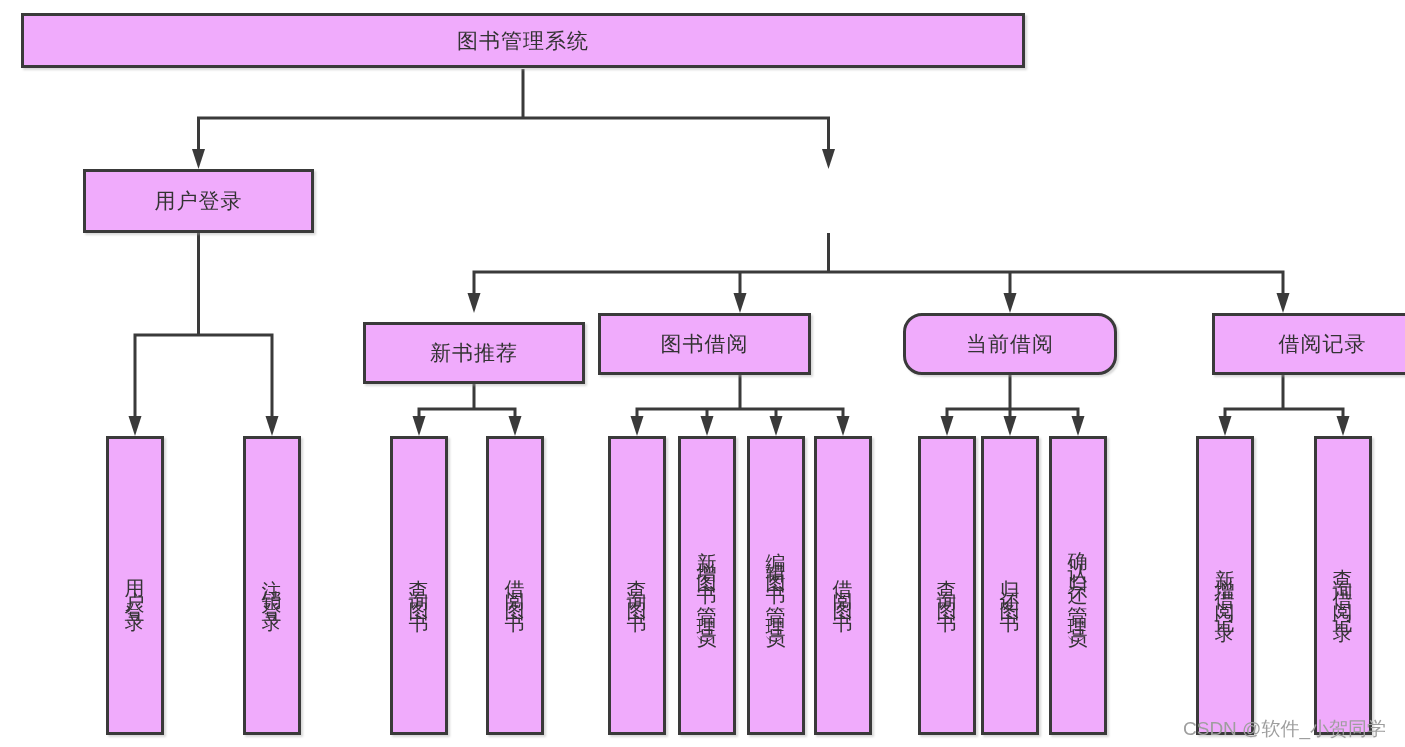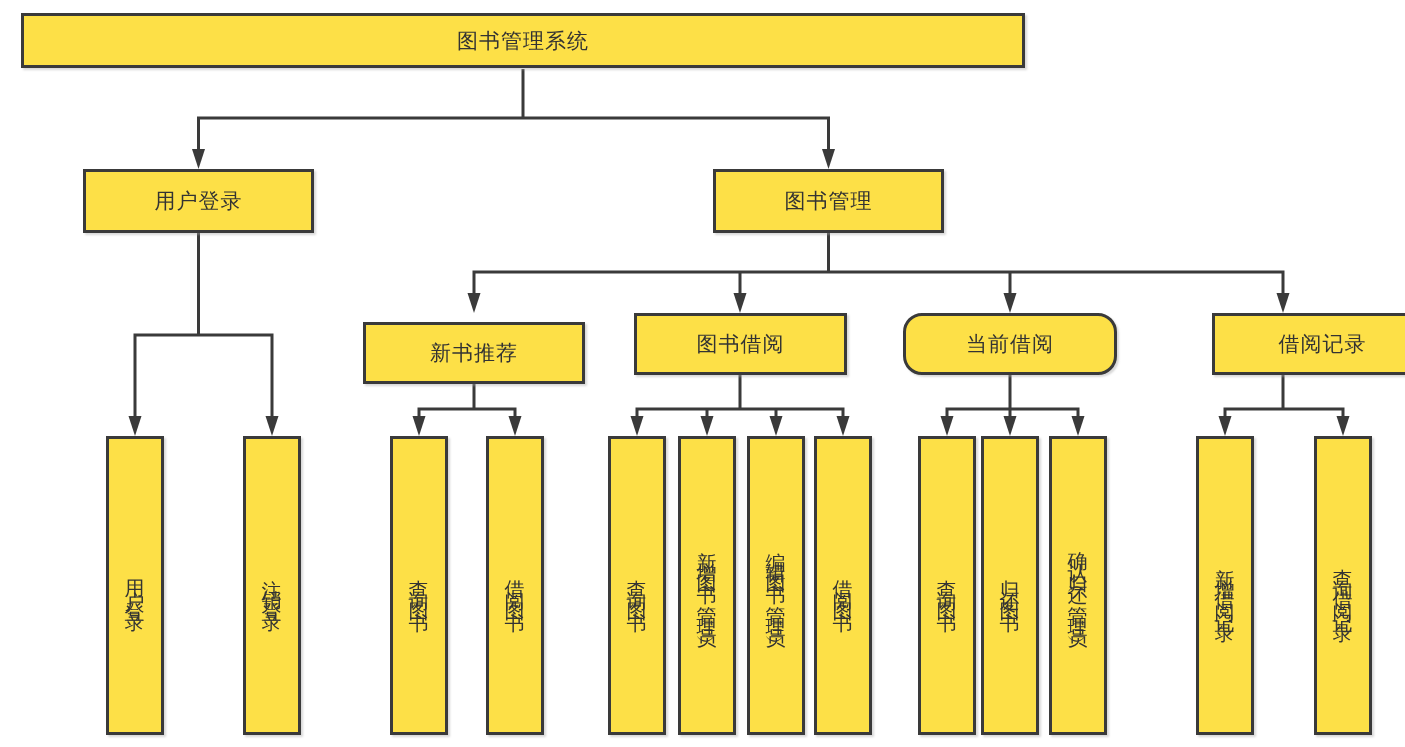--- a/index.html
+++ b/index.html
@@ -28,21 +28,21 @@
     fill: none;
   }
   #connectors polygon {
     fill: #3a3a3a;
     stroke: none;
   }
   .box {
     position: absolute;
     box-sizing: border-box;
     border: 3px solid #3a3a3a;
-    background: #fde047;
+    background: #f0abfc;
     display: flex;
     align-items: center;
     justify-content: center;
     color: #333333;
     z-index: 2;
     box-shadow: 2px 2px 2px rgba(170,170,170,0.45);
   }
   .hbox {
     font-size: 21px;
     letter-spacing: 1px;
@@ -110,28 +110,25 @@
     <polygon points="1336.5,416 1349.5,416 1343,436"></polygon>
   </svg>
 
   <div class="box hbox" style="left:21px; top:13px; width:1004px; height:55px;">
     <span>图书管理系统</span>
   </div>
 
   <div class="box hbox" style="left:83px; top:169px; width:231px; height:64px;">
     <span>用户登录</span>
   </div>
-  <div class="box hbox" style="left:713px; top:169px; width:231px; height:64px;">
-    <span>图书管理</span>
-  </div>
 
   <div class="box hbox" style="left:363px; top:313px; width:222px; height:62px;margin-top:9px;">
     <span>新书推荐</span>
   </div>
-  <div class="box hbox" style="left:634px; top:313px; width:213px; height:62px;">
+  <div class="box hbox" style="left:598px; top:313px; width:213px; height:62px;">
     <span>图书借阅</span>
   </div>
   <div class="box hbox" style="left:903px; top:313px; width:214px; height:62px;border-radius:19px;">
     <span>当前借阅</span>
   </div>
   <div class="box hbox" style="left:1212px; top:313px; width:221px; height:62px;">
     <span>借阅记录</span>
   </div>
 
   <div class="box vbox" style="left:106px;">
@@ -171,14 +168,15 @@
     <span class="vtext">确认归还（管理员）</span>
   </div>
 
   <div class="box vbox" style="left:1196px;">
     <span class="vtext">新增借阅记录</span>
   </div>
   <div class="box vbox" style="left:1314px;">
     <span class="vtext">查询借阅记录</span>
   </div>
 
+  <div id="watermark">CSDN @软件_小贺同学</div>
 
 </div>
 
 </body></html>

